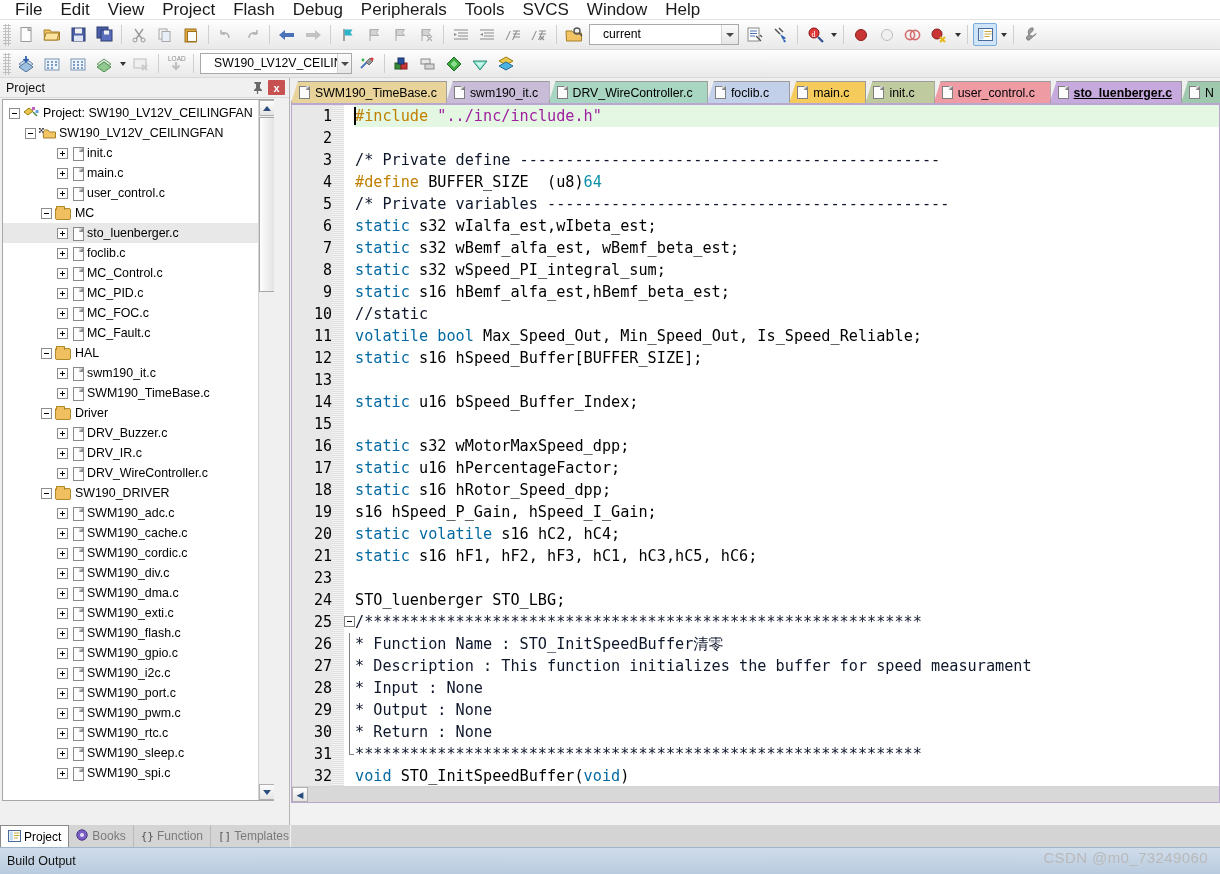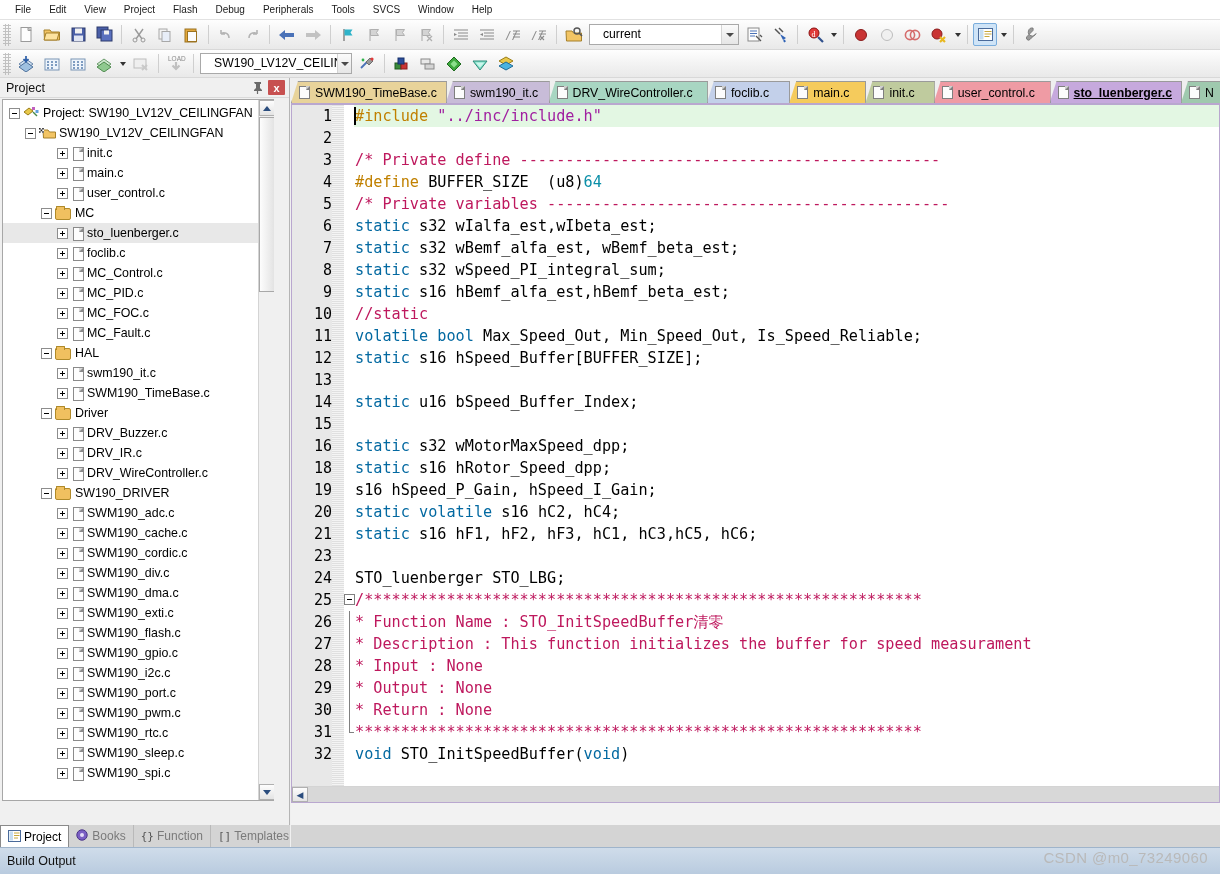--- a/index.html
+++ b/index.html
@@ -16,21 +16,21 @@
 
   
   .menubar {
     position: absolute; left: 0; top: 0; width: 1220px; height: 20px;
     background: #ffffff;
     display: flex; align-items: center;
     padding-left: 6px;
     border-bottom: 1px solid #e2e2e2;
   }
   .menu-item {
-    padding: 2px 9px; font-size: 10px; color: #1a1a1a; line-height: 16px;
+    padding: 2px 9px; font-size: 17px; color: #1a1a1a; line-height: 16px;
     white-space: nowrap;
   }
 
   
   .toolbar {
     position: absolute; left: 0; width: 1220px;
     background: linear-gradient(to bottom, #fefefe 0%, #f3f3f3 50%, #e9e9e9 100%);
     border-bottom: 1px solid #d8d8d8;
     display: flex; align-items: center;
   }
@@ -257,21 +257,21 @@
   .foldline {
     position: absolute; left: 57px; top: 0; width: 1px; height: 22px; background: #808080;
   }
   .foldend {
     position: absolute; left: 57px; top: 0; width: 5px; height: 12px;
     border-left: 1px solid #808080; border-bottom: 1px solid #808080;
   }
   .kw   { color: #0369a1; }
   .pp   { color: #c08000; }
   .str  { color: #a020a0; }
-  .cmt  { color: #be185d; }
+  .cmt  { color: #0f172a; }
   .num  { color: #0b8fa8; }
   .pln  { color: #000000; }
 
   .hscroll {
     position: absolute; left: 0; bottom: 0; width: 929px; height: 16px;
     background: #f0f0f0; border-top: 1px solid #d4d4d4;
     display: flex; align-items: center;
   }
   .hsb-arrow {
     width: 16px; height: 15px; background: linear-gradient(to bottom,#fdfdfd,#e4e4e4);
@@ -928,20 +928,21 @@
           <div class="cline"><span class="lno">7</span><span class="ctext"><span class="kw">static</span><span class="pln"> s32 wBemf_alfa_est, wBemf_beta_est;</span></span></div>
           <div class="cline"><span class="lno">8</span><span class="ctext"><span class="kw">static</span><span class="pln"> s32 wSpeed_PI_integral_sum;</span></span></div>
           <div class="cline"><span class="lno">9</span><span class="ctext"><span class="kw">static</span><span class="pln"> s16 hBemf_alfa_est,hBemf_beta_est;</span></span></div>
           <div class="cline"><span class="lno">10</span><span class="ctext"><span class="cmt">//static</span></span></div>
           <div class="cline"><span class="lno">11</span><span class="ctext"><span class="kw">volatile</span><span class="pln"> </span><span class="kw">bool</span><span class="pln"> Max_Speed_Out, Min_Speed_Out, Is_Speed_Reliable;</span></span></div>
           <div class="cline"><span class="lno">12</span><span class="ctext"><span class="kw">static</span><span class="pln"> s16 hSpeed_Buffer[BUFFER_SIZE];</span></span></div>
           <div class="cline"><span class="lno">13</span><span class="ctext"></span></div>
           <div class="cline"><span class="lno">14</span><span class="ctext"><span class="kw">static</span><span class="pln"> u16 bSpeed_Buffer_Index;</span></span></div>
           <div class="cline"><span class="lno">15</span><span class="ctext"></span></div>
           <div class="cline"><span class="lno">16</span><span class="ctext"><span class="kw">static</span><span class="pln"> s32 wMotorMaxSpeed_dpp;</span></span></div>
+          <div class="cline"><span class="lno">17</span><span class="ctext"><span class="kw">static</span><span class="pln"> u16 hPercentageFactor;</span></span></div>
           <div class="cline"><span class="lno">18</span><span class="ctext"><span class="kw">static</span><span class="pln"> s16 hRotor_Speed_dpp;</span></span></div>
           <div class="cline"><span class="lno">19</span><span class="ctext"><span class="pln">s16 hSpeed_P_Gain, hSpeed_I_Gain;</span></span></div>
           <div class="cline"><span class="lno">20</span><span class="ctext"><span class="kw">static</span><span class="pln"> </span><span class="kw">volatile</span><span class="pln"> s16 hC2, hC4;</span></span></div>
           <div class="cline"><span class="lno">21</span><span class="ctext"><span class="kw">static</span><span class="pln"> s16 hF1, hF2, hF3, hC1, hC3,hC5, hC6;</span></span></div>
           <div class="cline"><span class="lno">23</span><span class="ctext"></span></div>
           <div class="cline"><span class="lno">24</span><span class="ctext"><span class="pln">STO_luenberger STO_LBG;</span></span></div>
           <div class="cline"><span class="lno">25</span><div class="foldbox"></div><span class="ctext"><span class="cmt">/*************************************************************</span></span></div>
           <div class="cline"><span class="lno">26</span><div class="foldline"></div><span class="ctext"><span class="cmt">* Function Name : STO_InitSpeedBuffer清零</span></span></div>
           <div class="cline"><span class="lno">27</span><div class="foldline"></div><span class="ctext"><span class="cmt">* Description : This function initializes the buffer for speed measurament</span></span></div>
           <div class="cline"><span class="lno">28</span><div class="foldline"></div><span class="ctext"><span class="cmt">* Input : None</span></span></div>

